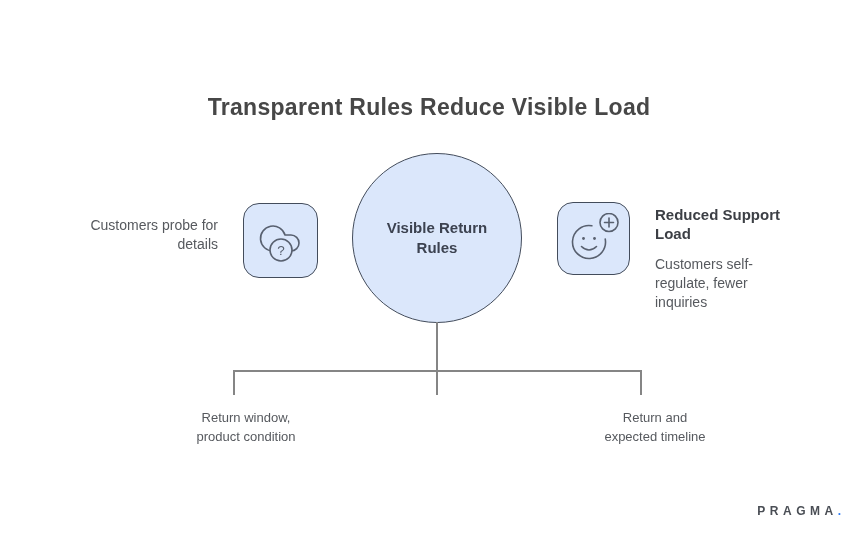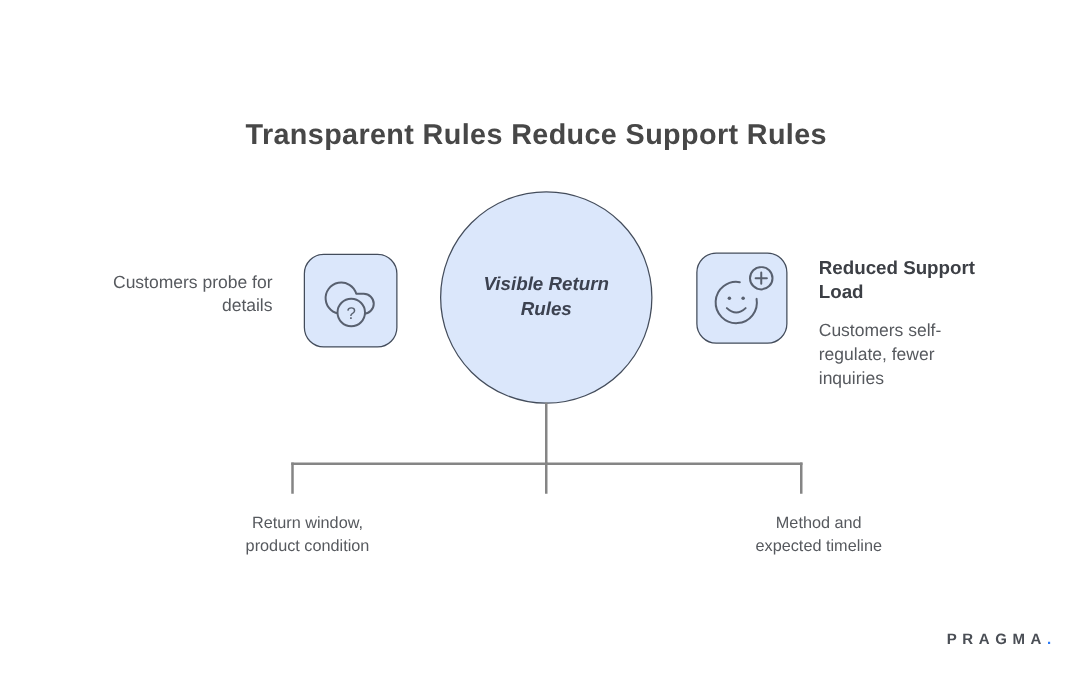--- a/index.html
+++ b/index.html
@@ -20,21 +20,21 @@
   .node-body    { margin-top:12px; font-size:14px; font-weight:400; color:#56595e; line-height:19px; }
   .icon-box {
     position:absolute; background:#dbe7fb; border:1.5px solid #434c5b; border-radius:16px;
     display:flex; align-items:center; justify-content:center;
   }
   .icon-box.left  { left:243px; top:203px; width:75px; height:75px; }
   .icon-box.right { left:557px; top:202px; width:73px; height:73px; }
   .center-circle {
     position:absolute; left:352px; top:153px; width:170px; height:170px;
     border-radius:50%; background:#dbe7fb; border:1.5px solid #434c5b;
-    display:flex; align-items:center; justify-content:center;font-style:italic;
+    display:flex; align-items:center; justify-content:center;
   }
   .circle-label {
     font-size:15px; font-weight:700; color:#3c4250; text-align:center; line-height:20px; width:130px;
   }
   .line { position:absolute; background:#858585; }
   .stem      { left:436px; top:322px; width:2px;  height:49px; }
   .hbar      { left:233px; top:370px; width:409px; height:2px; }
   .tick-l    { left:233px; top:370px; width:2px;  height:25px; }
   .tick-m    { left:436px; top:370px; width:2px;  height:25px; }
   .tick-r    { left:640px; top:370px; width:2px;  height:25px; }
@@ -50,21 +50,21 @@
     font-size:12px; font-weight:700; letter-spacing:4.5px; color:#4a4e55;
   }
   .logo-dot { color:#2e7cf6; letter-spacing:0; }
   svg text { font-family:"Liberation Sans", sans-serif; }
 </style>
 </head>
 <body>
 
 <div class="canvas">
 
-  <div class="title">Transparent Rules Reduce Support Rules</div>
+  <div class="title">Transparent Rules Reduce Visible Load</div>
 
   <div class="side-block left-block">
     <div class="node-body pre">Customers probe for
 details</div>
   </div>
 
   <div class="icon-box left">
     <svg width="48" height="48" viewBox="0 0 48 48">
       <path d="M 34 34 H 16 A 12.5 12.5 0 1 1 28 18 H 34 A 8 8 0 1 1 34 34 Z" fill="none" stroke="#58606f" stroke-width="1.6" stroke-linejoin="round"></path>
       <circle cx="24" cy="33" r="11" fill="#dbe7fb" stroke="#58606f" stroke-width="1.6"></circle>
@@ -97,18 +97,18 @@
   </div>
 
   <div class="line stem"></div>
   <div class="line hbar"></div>
   <div class="line tick-l"></div>
   <div class="line tick-m"></div>
   <div class="line tick-r"></div>
 
   <div class="branch-label branch-1 pre">Return window,
 product condition</div>
-  <div class="branch-label branch-3 pre">Method and
+  <div class="branch-label branch-3 pre">Return and
 expected timeline</div>
 
   <div class="logo"><span>PRAGMA</span><span class="logo-dot">.</span></div>
 
 </div>
 
 </body></html>

